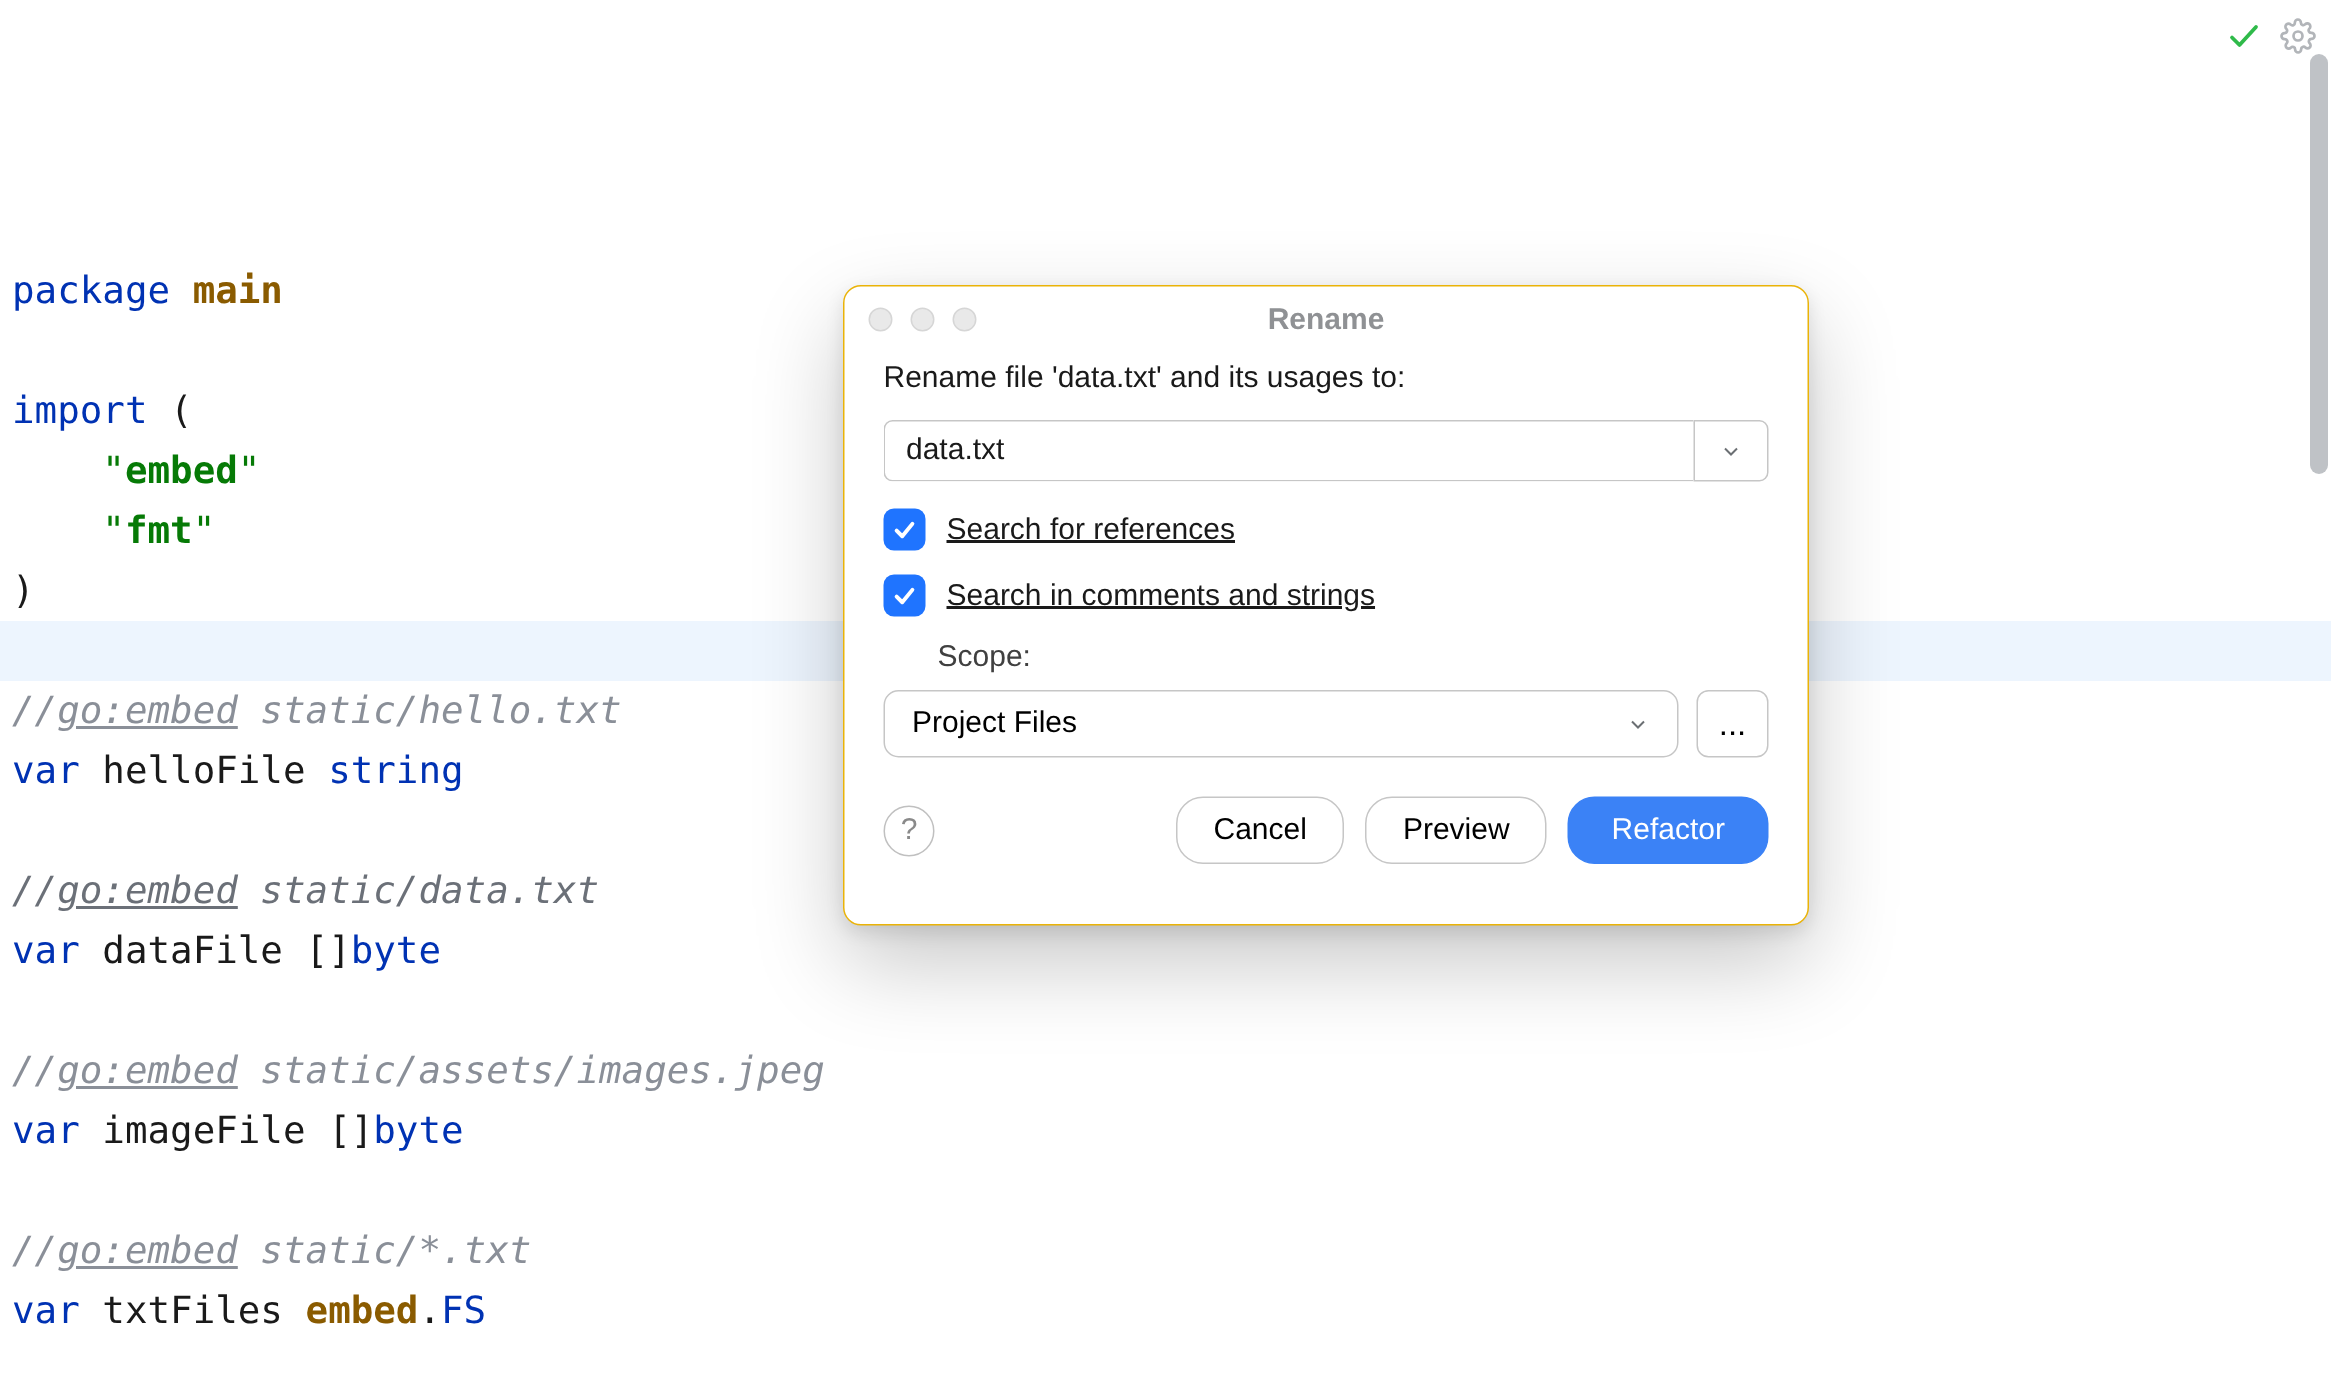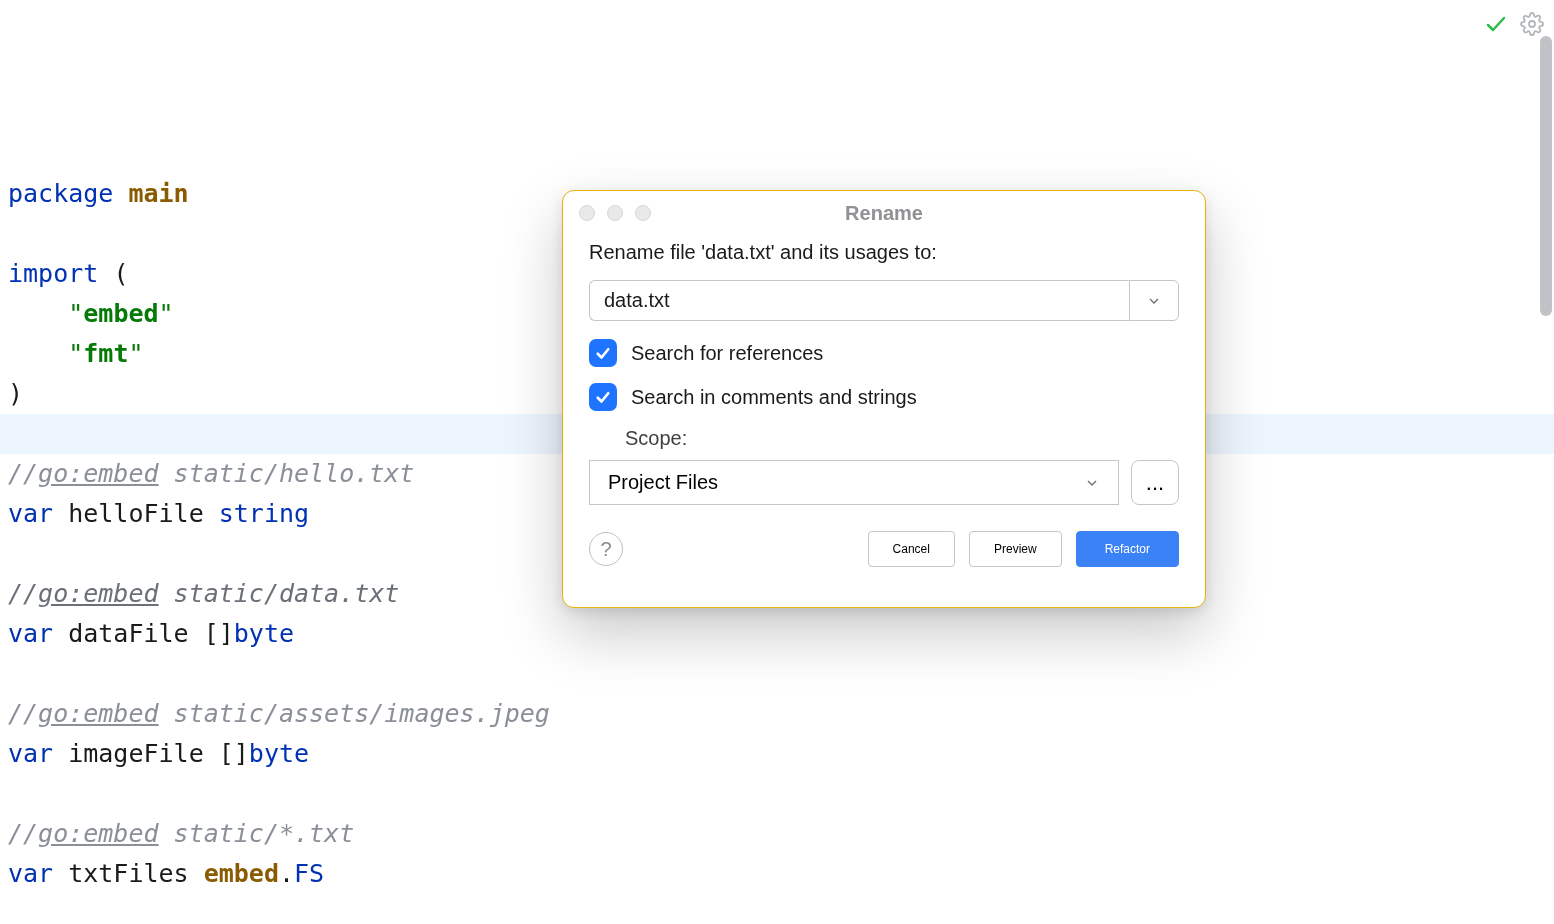--- a/index.html
+++ b/index.html
@@ -131,38 +131,38 @@
   margin-bottom: 16px;
 }
 .checkbox {
   width: 28px; height: 28px;
   border-radius: 7px;
   background: #1f74ff;
   display: flex; align-items: center; justify-content: center;
   flex-shrink: 0;
 }
 .checkbox svg { width: 18px; height: 18px; }
-.check-label { font-size: 20px; color: #1a1a1a; }
+.check-label { font-size: 20px; color: #1a1a1a; text-decoration: underline; }
 
 .scope-label {
   font-size: 20px;
   color: #404040;
   margin-top: 6px;
   margin-bottom: 10px;
   margin-left: 36px;
 }
 .scope-row {
   display: flex;
   gap: 12px;
   margin-bottom: 26px;
 }
 .select {
   flex: 1;
   border: 1px solid #c6c6c6;
-  border-radius: 0;
+  border-radius: 10px;
   padding: 10px 18px;
   font-size: 20px;
   display: flex; align-items: center; justify-content: space-between;
   background: #fff;
   cursor: pointer;
 }
 .select svg { width: 16px; height: 16px; }
 .ellipsis-btn {
   width: 48px;
   border: 1px solid #c6c6c6;
@@ -182,23 +182,23 @@
   border: 1.5px solid #c0c0c0;
   border-radius: 50%;
   background: #fff;
   display: flex; align-items: center; justify-content: center;
   font-size: 20px; color: #8a8a8a;
   cursor: pointer;
 }
 .spacer { flex: 1; }
 .btn {
   border: 1px solid #c6c6c6;
-  border-radius: 4px;
+  border-radius: 18px;
   padding: 10px 24px;
-  font-size: 12px;
+  font-size: 20px;
   background: #fff;
   cursor: pointer;
 }
 .btn-primary {
   background: #3b82f6;
   border-color: #3b82f6;
   color: #fff;
   padding: 10px 28px;
 }
 </style>

